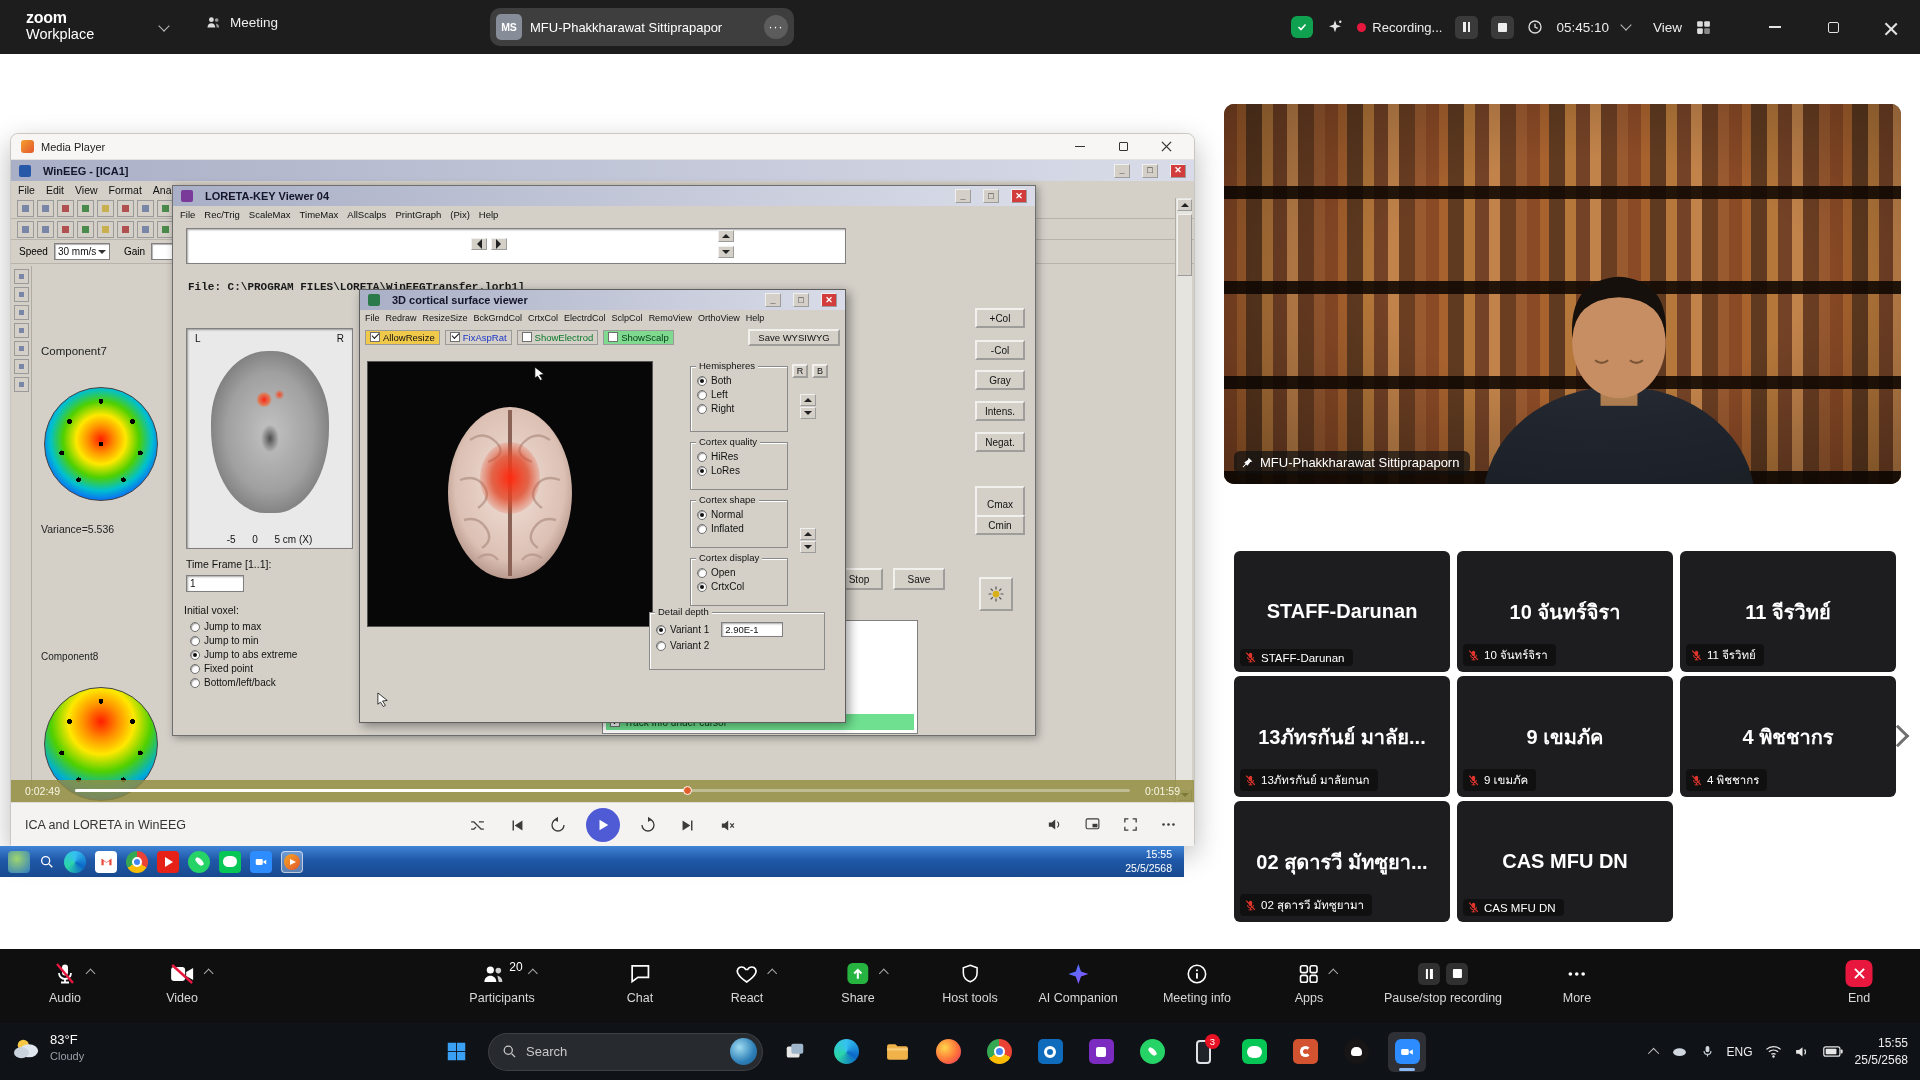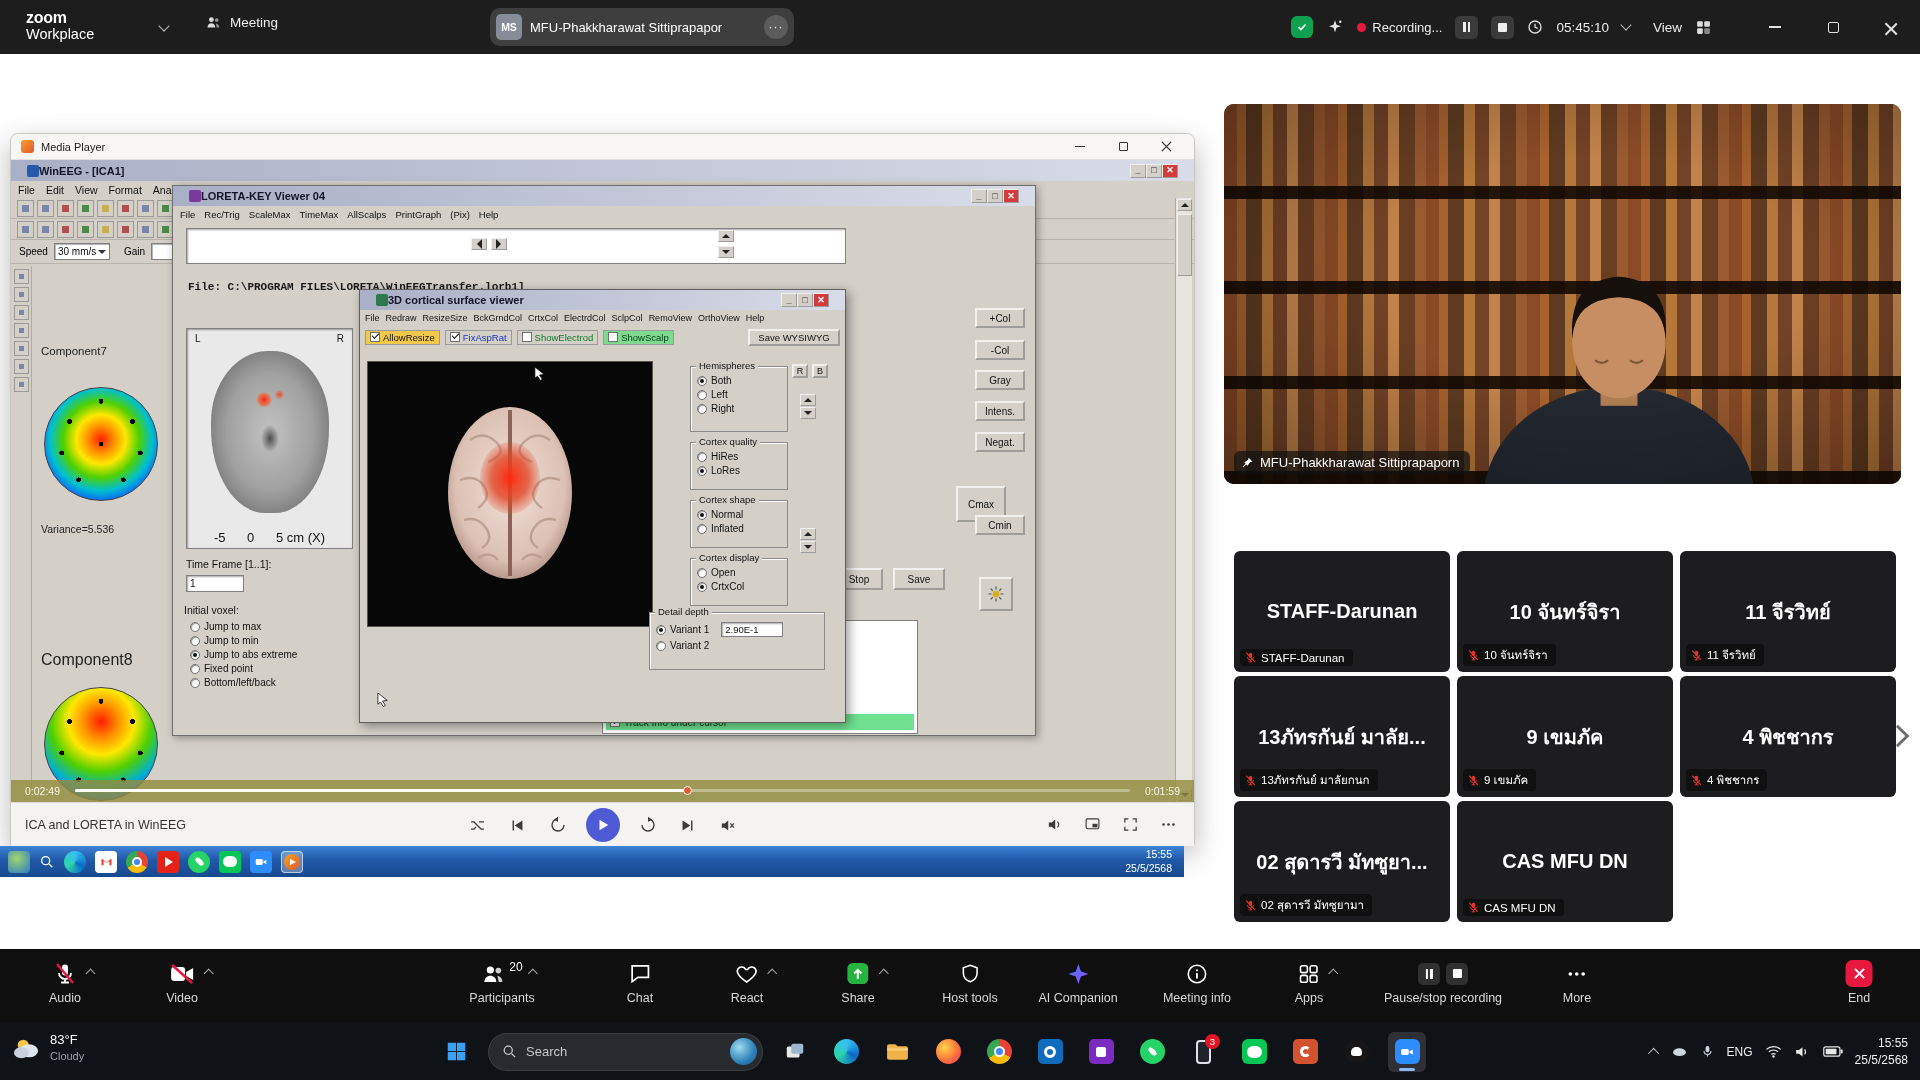--- a/index.html
+++ b/index.html
@@ -25,21 +25,21 @@
 .recdot{width:9px;height:9px;border-radius:50%;background:#e8173d}
 .rectx{font-size:13px;color:#ececec}
 .wctl{position:absolute;right:0;top:0;height:54px;display:flex}
 .wcb{width:58px;height:54px;display:flex;align-items:center;justify-content:center}
 .xwrap{position:relative;width:12px;height:12px}
 .xwrap::before,.xwrap::after{content:"";position:absolute;left:50%;top:0;width:1.6px;height:16px;background:#e3e3e3;transform-origin:center}
 .xwrap::before{transform:translateX(-50%) rotate(45deg)}
 .xwrap::after{transform:translateX(-50%) rotate(-45deg)}
 
 
-.t95{display:flex;align-items:center;gap:0;padding:0 16px;background:linear-gradient(90deg,#a9afc6,#d9dce8);font-size:11px;font-weight:bold;color:#14142a}
+.t95{display:flex;align-items:center;gap:12px;padding:0 8px;background:linear-gradient(90deg,#a9afc6,#d9dce8);font-size:11px;font-weight:bold;color:#14142a}
 .m95{display:flex;gap:11px;align-items:center;background:#d4d0c8;font-size:10.5px;color:#111;padding:0 7px}
 .wb{width:16px;height:14px;background:#d4d0c8;border:1px outset #f0f0f0;font-size:9px;display:flex;align-items:center;justify-content:center;color:#222;line-height:1}
 .wbx{background:#d23c3c;color:#fff;font-weight:bold}
 .b95{display:flex;align-items:center;justify-content:center;background:#d4d0c8;border:2px outset #f2f0ec;font-size:10px;color:#111}
 .in95{background:#fff;border:1px solid #808080;box-shadow:inset 1px 1px 2px rgba(0,0,0,.35)}
 .r95{width:10px;height:10px;border-radius:50%;background:#fff;border:1px solid #707070;box-shadow:inset 1px 1px 1px rgba(0,0,0,.4);position:relative;flex:none}
 .r95.on::after{content:"";position:absolute;inset:2px;border-radius:50%;background:#111}
 .c95{width:10px;height:10px;background:#fff;border:1px solid #707070;position:relative;flex:none}
 .c95.on::after{content:"";position:absolute;left:1px;top:0;width:6px;height:3px;border-left:1.8px solid #111;border-bottom:1.8px solid #111;transform:rotate(-45deg)}
 .optrow{display:flex;align-items:center;gap:4px;font-size:10px;color:#111;margin:3px 0 0 6px;white-space:nowrap}
@@ -324,21 +324,21 @@
               <span class="ti" style="width:15px;height:15px"></span>
               <span class="ti" style="width:15px;height:15px"></span>
               <span class="ti" style="width:15px;height:15px"></span>
               <span class="ti" style="width:15px;height:15px"></span>
               <span class="ti" style="width:15px;height:15px"></span>
           </div>
 
           <span class="abs" style="left:30px;top:185px;font-size:11.5px;color:#222">Component7</span>
           <div class="topomap" style="left:33px;top:227px"></div>
           <span class="abs" style="left:30px;top:363px;font-size:10.5px;color:#222">Variance=5.536</span>
-          <span class="abs" style="left:30px;top:491px;font-size:16px;color:#222">Component8</span>
+          <span class="abs" style="left:30px;top:491px;font-size:10px;color:#222">Component8</span>
           <div class="topomap b" style="left:33px;top:527px"></div>
 
           <div class="abs" style="left:1164px;top:38px;width:17px;height:604px;background:#e6e4de;border-left:1px solid #b0aca4">
             <span class="sp" style="width:15px;margin:1px 0 0 1px">
                 <span class="tu"></span>
               </span>
             <span class="abs" style="left:1px;top:16px;width:15px;height:62px;background:#d4d0c8;border:1px outset #f0f0f0"></span>
             <span class="sp abs" style="left:1px;bottom:1px;width:15px">
                 <span class="td"></span>
               </span>
@@ -376,21 +376,21 @@
               </span>
             <span class="sp abs" style="left:545px;top:60px">
                 <span class="td"></span>
               </span>
             <span class="abs" style="left:15px;top:95px;font-size:11px;font-weight:bold;color:#1a1a1a;font-family:'Liberation Mono',monospace">File: C:\PROGRAM FILES\LORETA\WinEEGTransfer.lorb1]</span>
 
             <div class="in95 abs" style="left:13px;top:142px;width:167px;height:221px;background:#e9e9e9">
               <span class="abs" style="left:8px;top:4px;font-size:10px;color:#111">L</span>
               <span class="abs" style="right:8px;top:4px;font-size:10px;color:#111">R</span>
               <div class="mrislice"></div>
-              <span class="abs" style="left:0;bottom:3px;width:100%;text-align:center;font-size:13px;color:#111;white-space:pre">-5      0      5 cm (X)</span>
+              <span class="abs" style="left:0;bottom:3px;width:100%;text-align:center;font-size:10px;color:#111;white-space:pre">-5      0      5 cm (X)</span>
             </div>
 
             <span class="abs" style="left:13px;top:372px;font-size:10.5px;color:#111">Time Frame [1..1]:</span>
             <span class="in95 abs" style="left:13px;top:389px;width:58px;height:17px;font-size:10px;color:#111;display:flex;align-items:center;padding:0 3px">1</span>
 
             <div class="abs" style="left:11px;top:414px;width:170px;height:110px">
               <span style="font-size:10.5px;color:#111">Initial voxel:</span>
               <div class="optrow">
                   <span class="r95"></span>
                   <span>Jump to max</span>
@@ -411,21 +411,21 @@
                   <span class="r95"></span>
                   <span>Bottom/left/back</span>
                 </div>
             </div>
 
             <span class="b95 abs" style="left:802px;top:122px;width:50px;height:20px">+Col</span>
             <span class="b95 abs" style="left:802px;top:154px;width:50px;height:20px">-Col</span>
             <span class="b95 abs" style="left:802px;top:184px;width:50px;height:20px">Gray</span>
             <span class="b95 abs" style="left:802px;top:215px;width:50px;height:20px">Intens.</span>
             <span class="b95 abs" style="left:802px;top:246px;width:50px;height:20px">Negat.</span>
-            <span class="b95 abs" style="left:783px;top:300px;width:50px;height:36px">Cmax</span>
+            <span class="b95 abs" style="left:802px;top:300px;width:50px;height:36px">Cmax</span>
             <span class="b95 abs" style="left:802px;top:329px;width:50px;height:20px">Cmin</span>
             <span class="b95 abs" style="left:806px;top:391px;width:34px;height:34px">
               <svg width="18" height="18" viewBox="0 0 24 24">
                   <circle cx="12" cy="12" r="4.5" fill="#d8b01a"></circle>
                   <g stroke="#555" stroke-width="1.6">
                     <path d="M12 2v4M12 18v4M2 12h4M18 12h4M4.9 4.9l2.8 2.8M16.3 16.3l2.8 2.8M19.1 4.9l-2.8 2.8M7.7 16.3l-2.8 2.8"></path>
                   </g>
                 </svg>
             </span>
 

